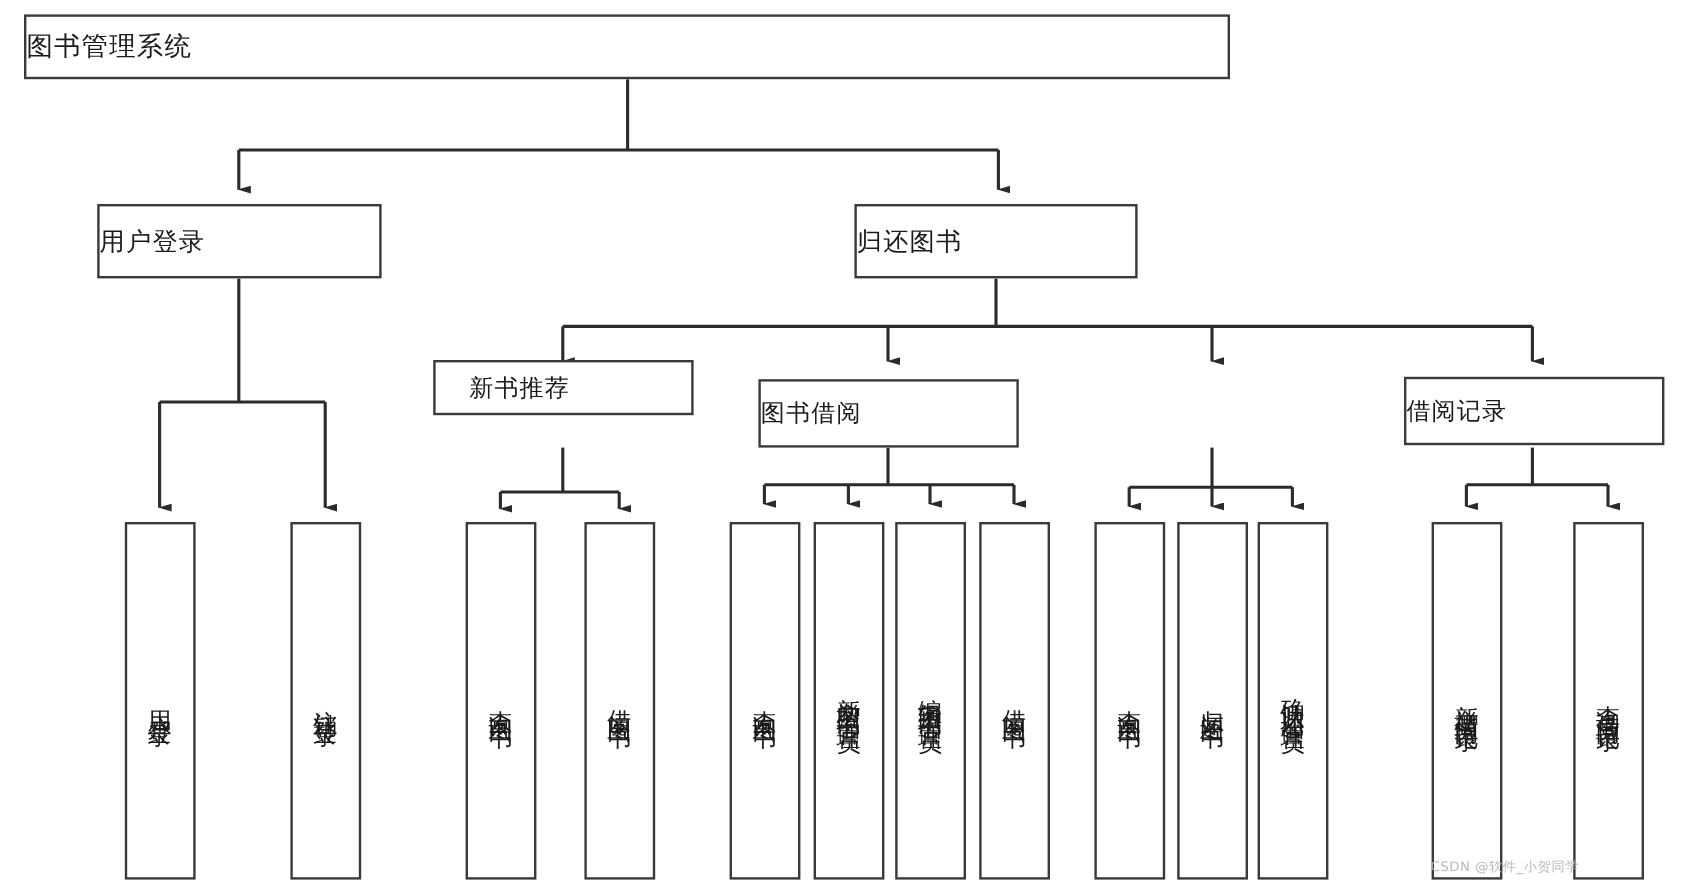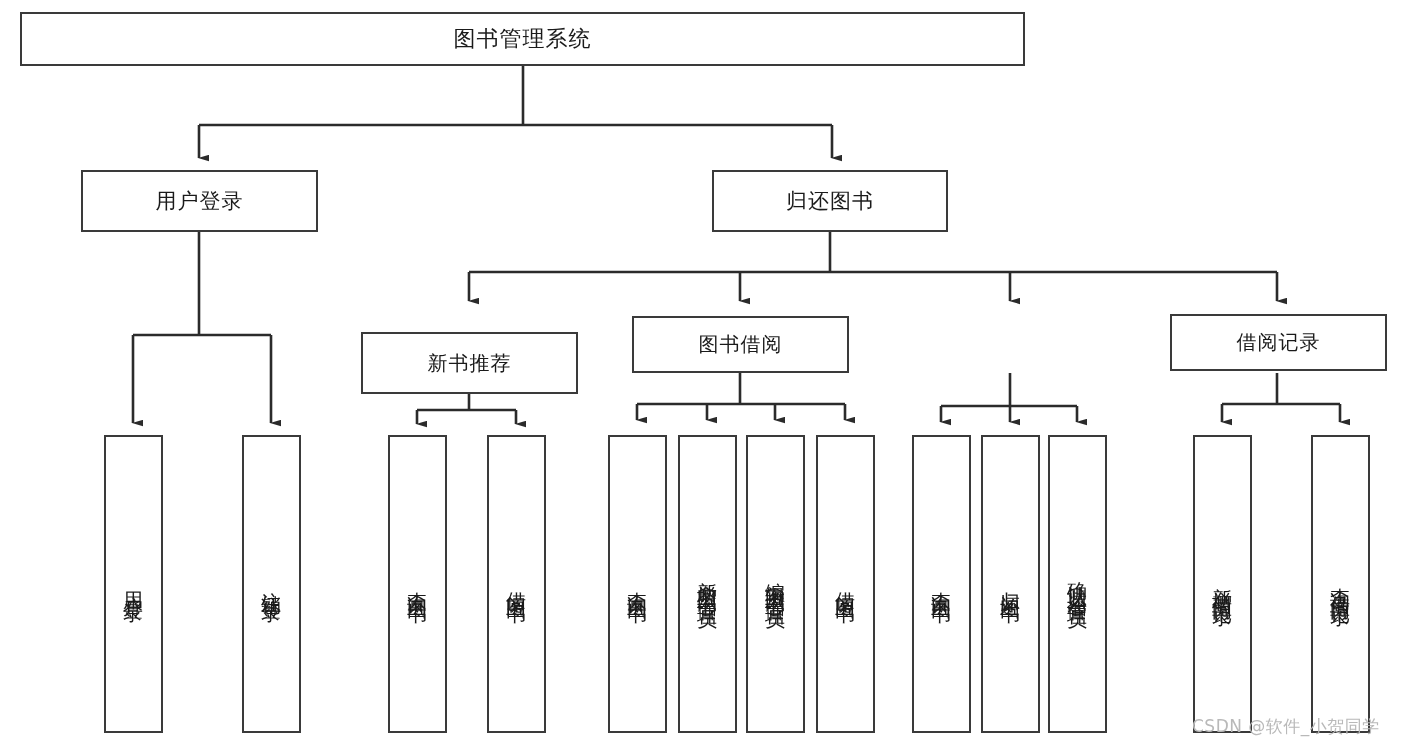--- a/index.html
+++ b/index.html
@@ -26,21 +26,20 @@
     height: 747px;
     pointer-events: none;
   }
   .node {
     position: absolute;
     box-sizing: border-box;
     background: #ffffff;
     border: 2px solid #3a3a3a;
     display: flex;
     align-items: center;
-    justify-content: center;
     color: #1a1a1a;
   }
   .node.root {
     font-size: 22px;
   }
   .node.tier2 {
     font-size: 21px;
   }
   .node.tier3 {
     font-size: 20px;
@@ -58,21 +57,21 @@
     line-height: 1;
     white-space: nowrap;
     text-align: center;
   }
   .hlabel {
     white-space: nowrap;
     letter-spacing: 1px;
   }
   .watermark {
     position: absolute;
-    font-size: 17px;
+    font-size: 11px;
     color: #b9b9b9;
     white-space: nowrap;
     letter-spacing: 0.5px;
     text-align: center;
   }
 </style>
 </head>
 <body>
 
 <div id="canvas">
@@ -131,21 +130,21 @@
     <span class="hlabel">图书管理系统</span>
   </div>
 
   <div class="node tier2" style="left:81px; top:170px; width:237px; height:62px;">
     <span class="hlabel">用户登录</span>
   </div>
   <div class="node tier2" style="left:712px; top:170px; width:236px; height:62px;">
     <span class="hlabel">归还图书</span>
   </div>
 
-  <div class="node tier3" style="left:361px; top:332px; width:217px; height:62px;">
+  <div class="node tier3" style="left:361px; top:300px; width:217px; height:46px;padding-left:28px;">
     <span class="hlabel">新书推荐</span>
   </div>
   <div class="node tier3" style="left:632px; top:316px; width:217px; height:57px;">
     <span class="hlabel">图书借阅</span>
   </div>
   <div class="node tier3" style="left:1170px; top:314px; width:217px; height:57px;">
     <span class="hlabel">借阅记录</span>
   </div>
 
   <div class="node leaf" style="left:104px; top:435px; width:59px; height:298px;">

